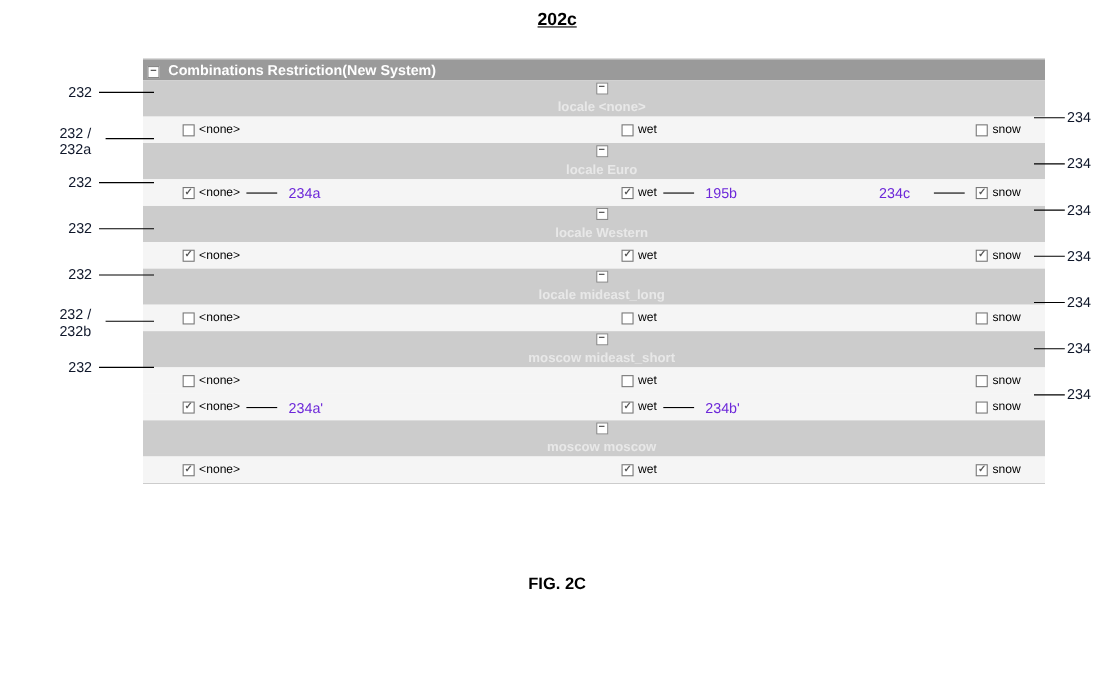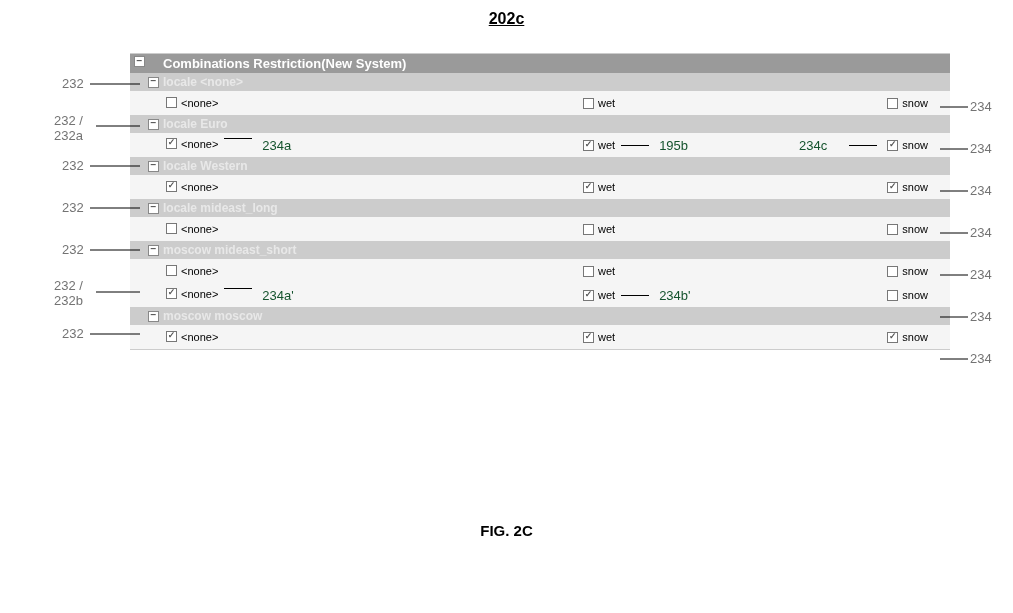--- a/index.html
+++ b/index.html
@@ -35,66 +35,67 @@
       border-top: 1px solid #ccc;
       border-bottom: 1px solid #ccc;
     }
     .panel-header {
       background: #9a9a9a;
       color: #fff;
       font-weight: bold;
       font-size: 13px;
       padding: 2px 4px;
       display: flex;
-      align-items: flex-start;
-      gap: 18px;
+      align-items: flex-end;
+      gap: 8px;
     }
     .group-header {
       background: #cccccc;
       color: #e8e8e8;
       font-weight: bold;
       font-size: 12px;
       padding: 2px 4px 2px 18px;
       display: flex;
       align-items: center;
       gap: 4px;
+      flex-direction: column;
     }
     .row {
       background: #f5f5f5;
       padding: 4px 0 4px 36px;
       font-size: 11px;
       display: flex;
       align-items: center;
       position: relative;
       height: 24px;
     }
-    .col-a { position: absolute; left: 36px; display:flex; align-items:flex-start; gap:4px; }
-    .col-b { position: absolute; left: 453px; display:flex; align-items:center; gap:4px;justify-content:flex-end; }
+    .col-a { position: absolute; left: 36px; display:flex; align-items:center; gap:4px; }
+    .col-b { position: absolute; left: 435px; display:flex; align-items:center; gap:4px;justify-content:flex-end; }
     .col-c { position: absolute; right: 22px; display:flex; align-items:center; gap:4px;padding-left:10px; }
     .cb {
       width: 11px; height: 11px; border: 1px solid #777;
       background: #fff; display: inline-flex; align-items:center; justify-content:center;
       font-size: 9px; line-height: 1;
     }
     .cb.checked::after { content: "✓"; color:#555; font-weight:bold; position:relative; top:-1px; }
     .toggle {
       width: 11px; height: 11px; border: 1px solid #888;
       background: #fff; display: inline-flex; align-items:center; justify-content:center;
       font-size: 10px; color:#555; line-height:1;
     }
     .toggle::after { content:"−"; position:relative; top:-1px; }
     .callout {
       position: absolute;
       font-size: 13px;
-      color: #737373;
+      color: #0f172a;
     }
     svg.lead { position:absolute; overflow:visible; pointer-events:none; }
     .inline-label {
       font-size: 13px;
-      color: #14532d;
+      color: #6d28d9;
       margin-left: 4px;
     }
     .dashline { display:inline-block; width:28px; border-top:1px solid #000; vertical-align:middle; margin:0 2px; }
   </style>
 </head>
 <body>
 
 <div class="figure-ref">202c</div>
 
 <div class="stage" style="height:420px;">

